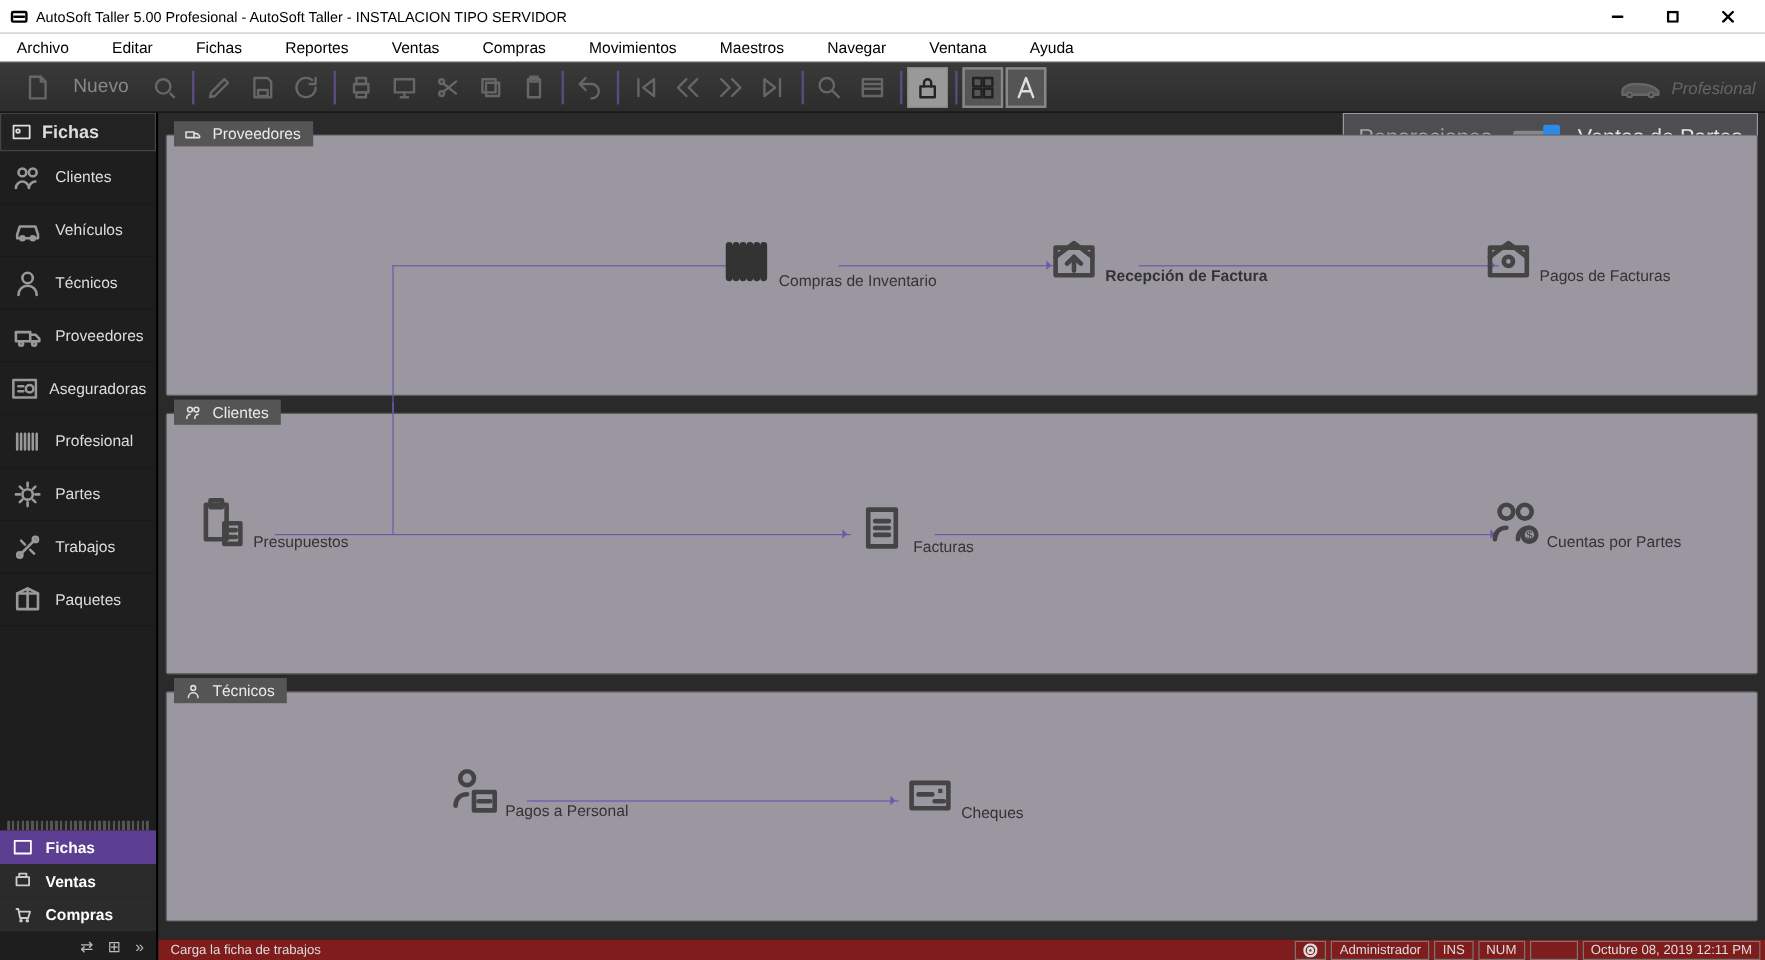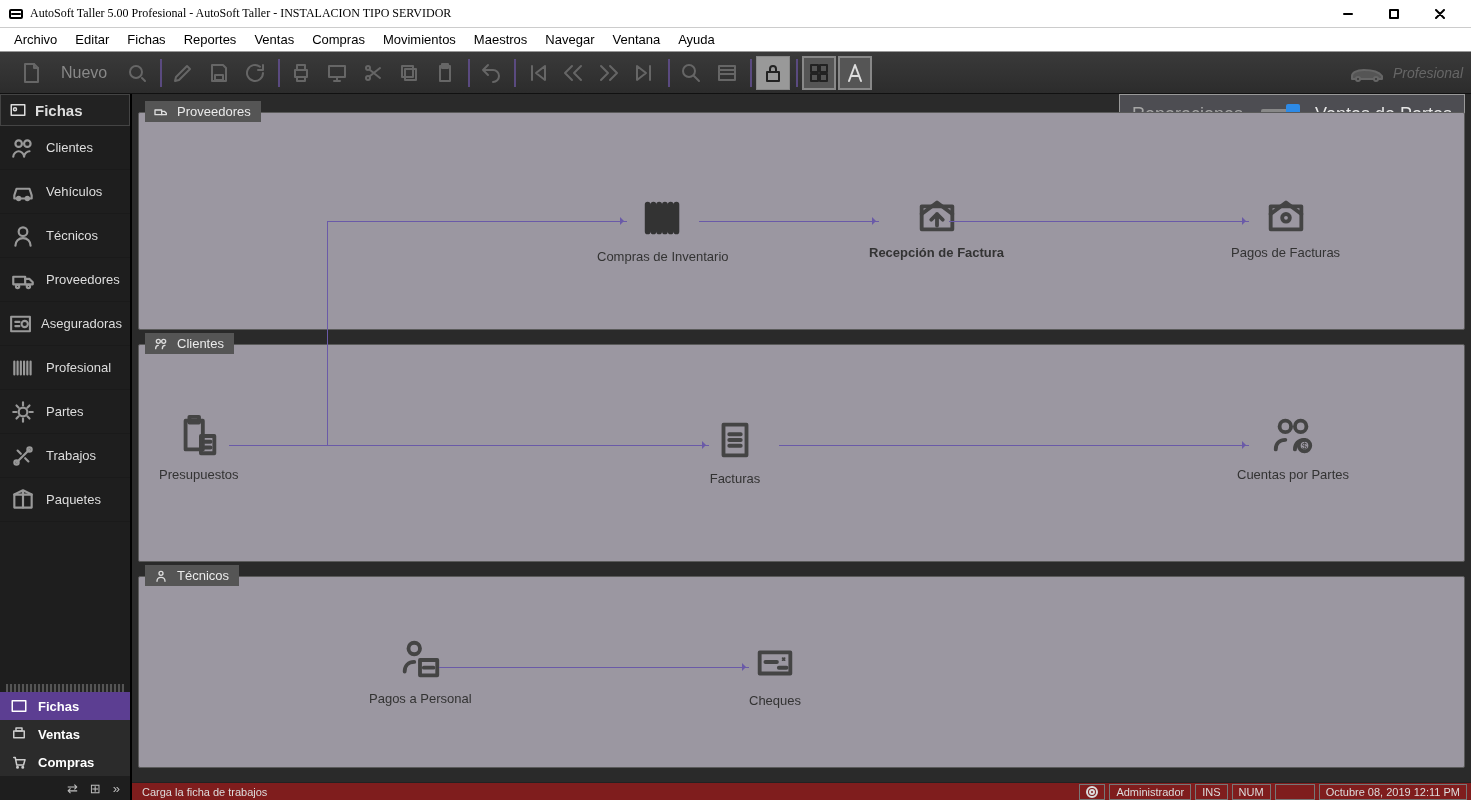--- a/index.html
+++ b/index.html
@@ -17,37 +17,36 @@
 
 
 .titlebar {
   background: #fff;
   color: #000;
   height: 28px;
   display: flex;
   align-items: center;
   padding: 0 8px;
   border-bottom: 1px solid #ccc;
-  font-family: Liberation Serif, serif;
 }
 .titlebar .app-icon { width:16px; height:16px; margin-right:6px; }
 .titlebar .title { flex:1; font-size:12px; }
 .titlebar .win-controls { display:flex; gap:0; }
 .titlebar .win-btn { width:46px; height:28px; display:flex; align-items:center; justify-content:center; color:#000; }
 .titlebar .win-btn svg { width:10px; height:10px; }
 
 
 .menubar {
   background: #fff;
   color:#000;
   height:24px;
   display:flex;
   align-items:center;
   padding:0 6px;
-  gap:2px;
+  gap:20px;
   border-bottom:1px solid #999;
   font-size:13px;
 }
 .menubar .menu-item { padding:2px 8px; cursor:default; }
 
 
 .toolbar {
   background: linear-gradient(#3a3a3a,#2c2c2c);
   height:42px;
   display:flex;
@@ -142,21 +141,21 @@
 .panel .plabel .plicon{
   position:absolute; left:6px; top:50%; transform:translateY(-50%);
   width:20px; height:16px; color:#ddd;
 }
 .panel-body{
   position:relative;
   height:100%;
 }
 .flow-node{
   position:absolute;
-  display:flex; flex-direction:column; align-items:center;
+  display:flex; align-items:flex-end;
   color:#444;
   text-align:center;
 }
 .flow-node .nicon{ width:52px; height:46px; color:#444; }
 .flow-node .nlabel{ margin-top:8px; font-size:13px; color:#333;}
 .arrow{
   position:absolute;
   height:1px; background:#6a5aa8;
 }
 .arrow::after{

